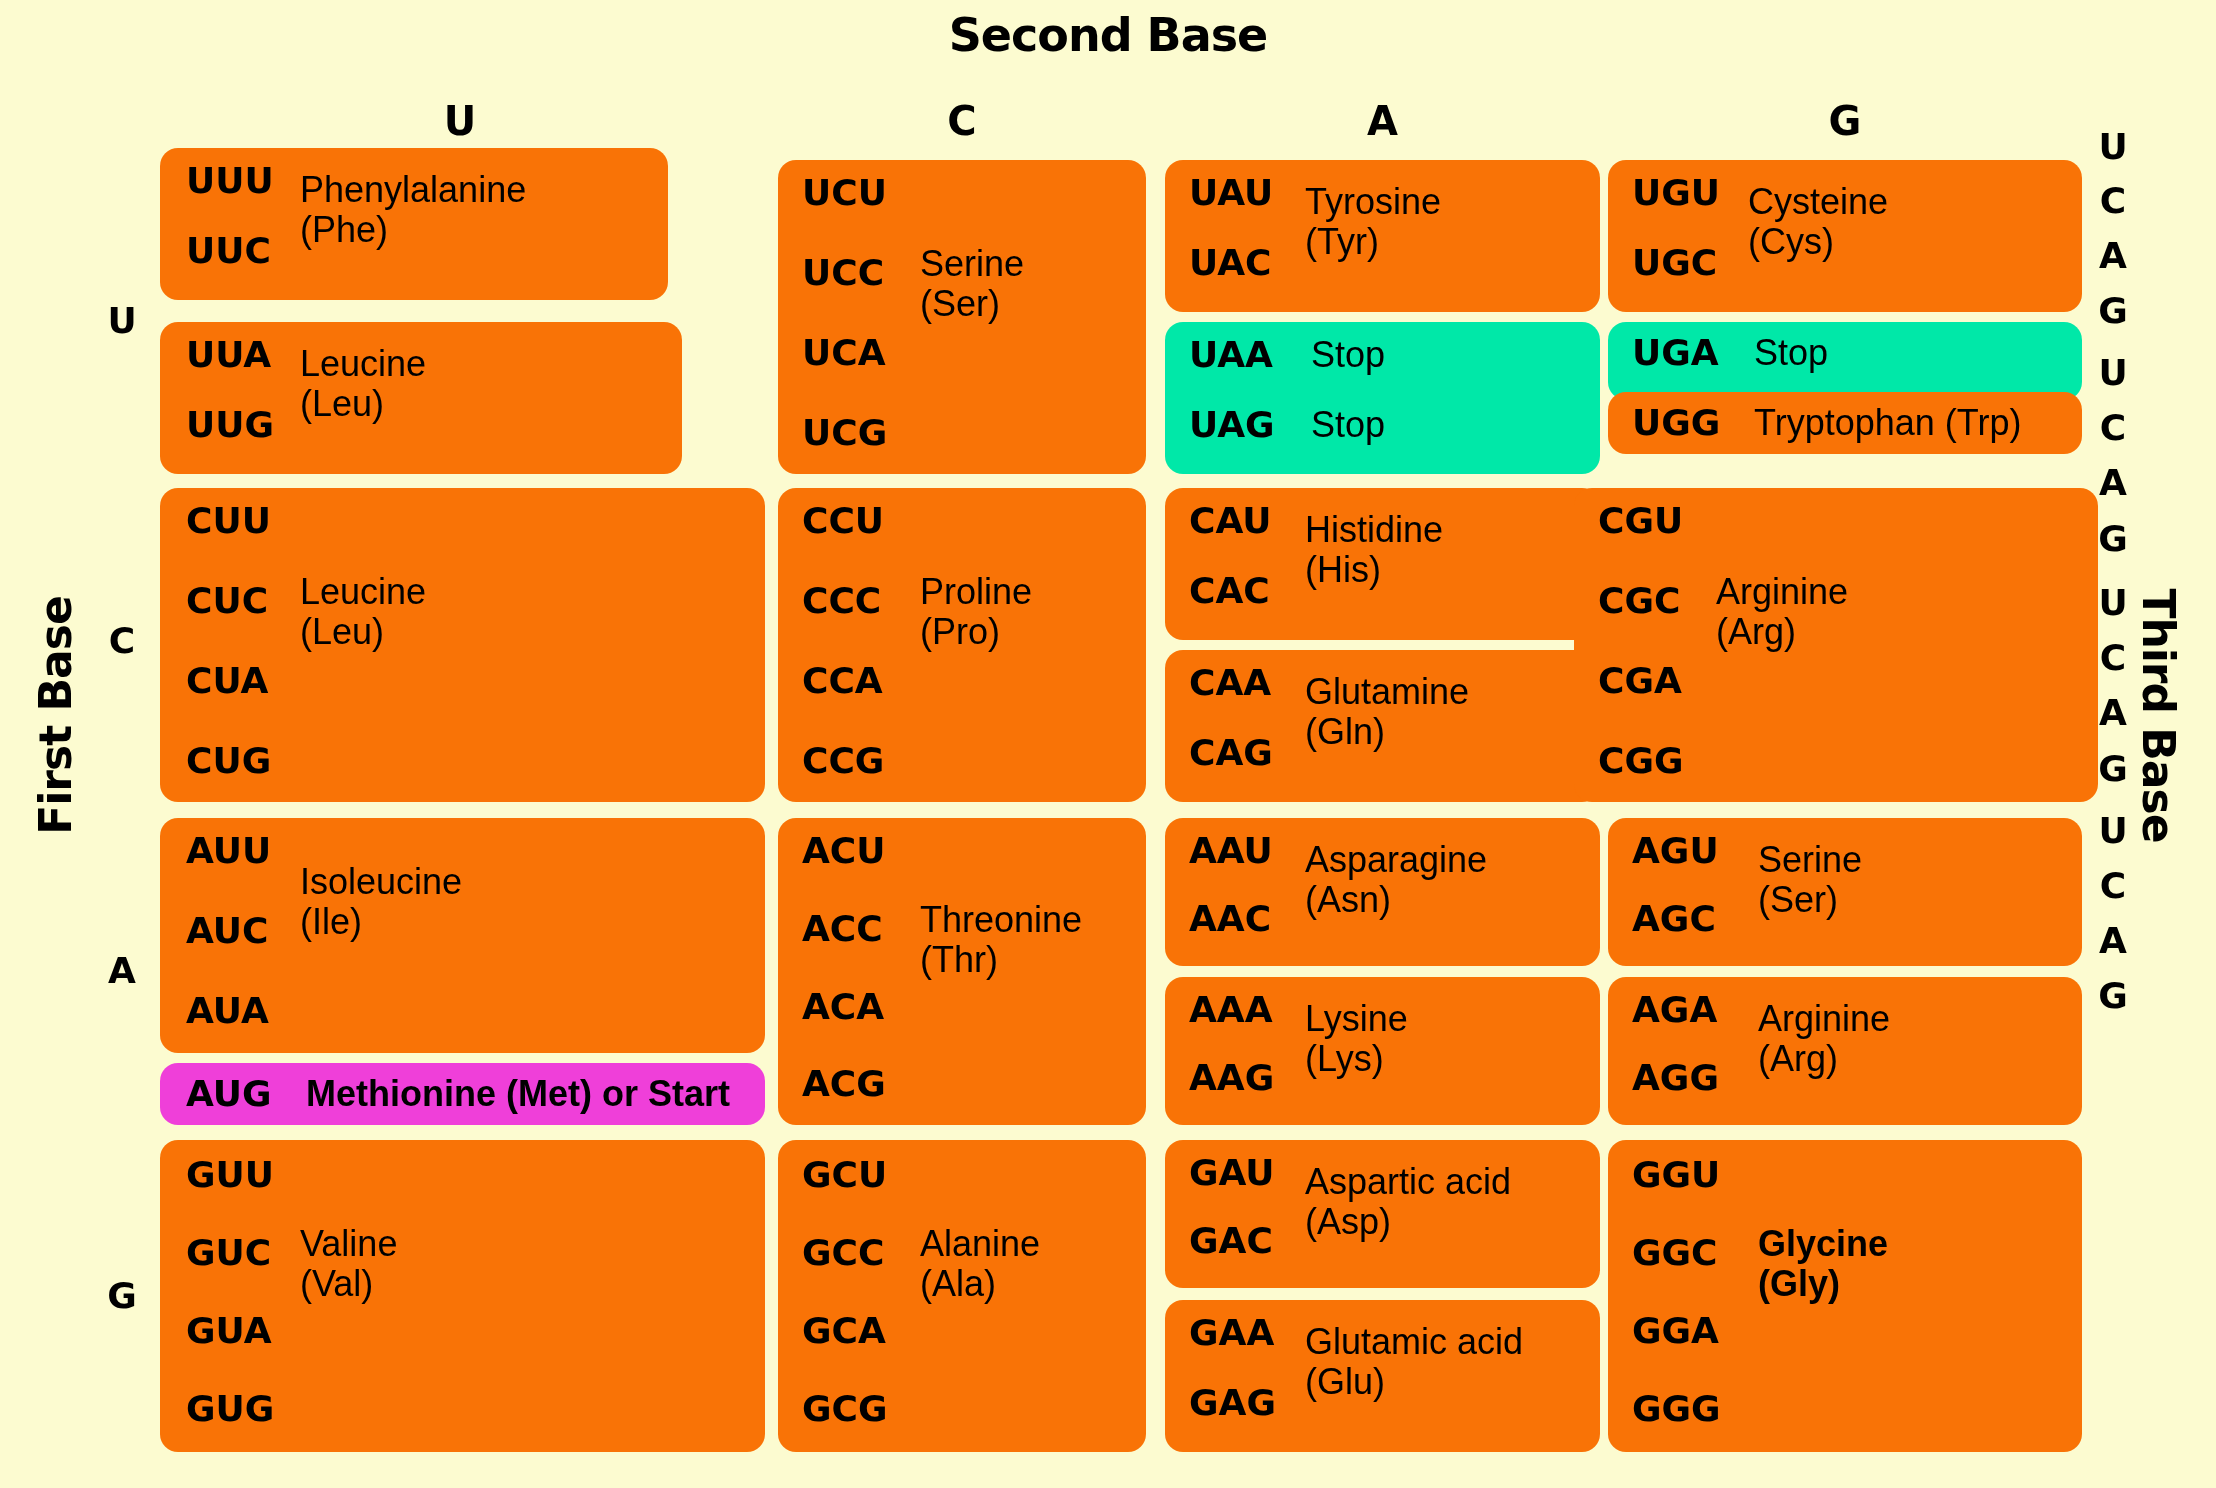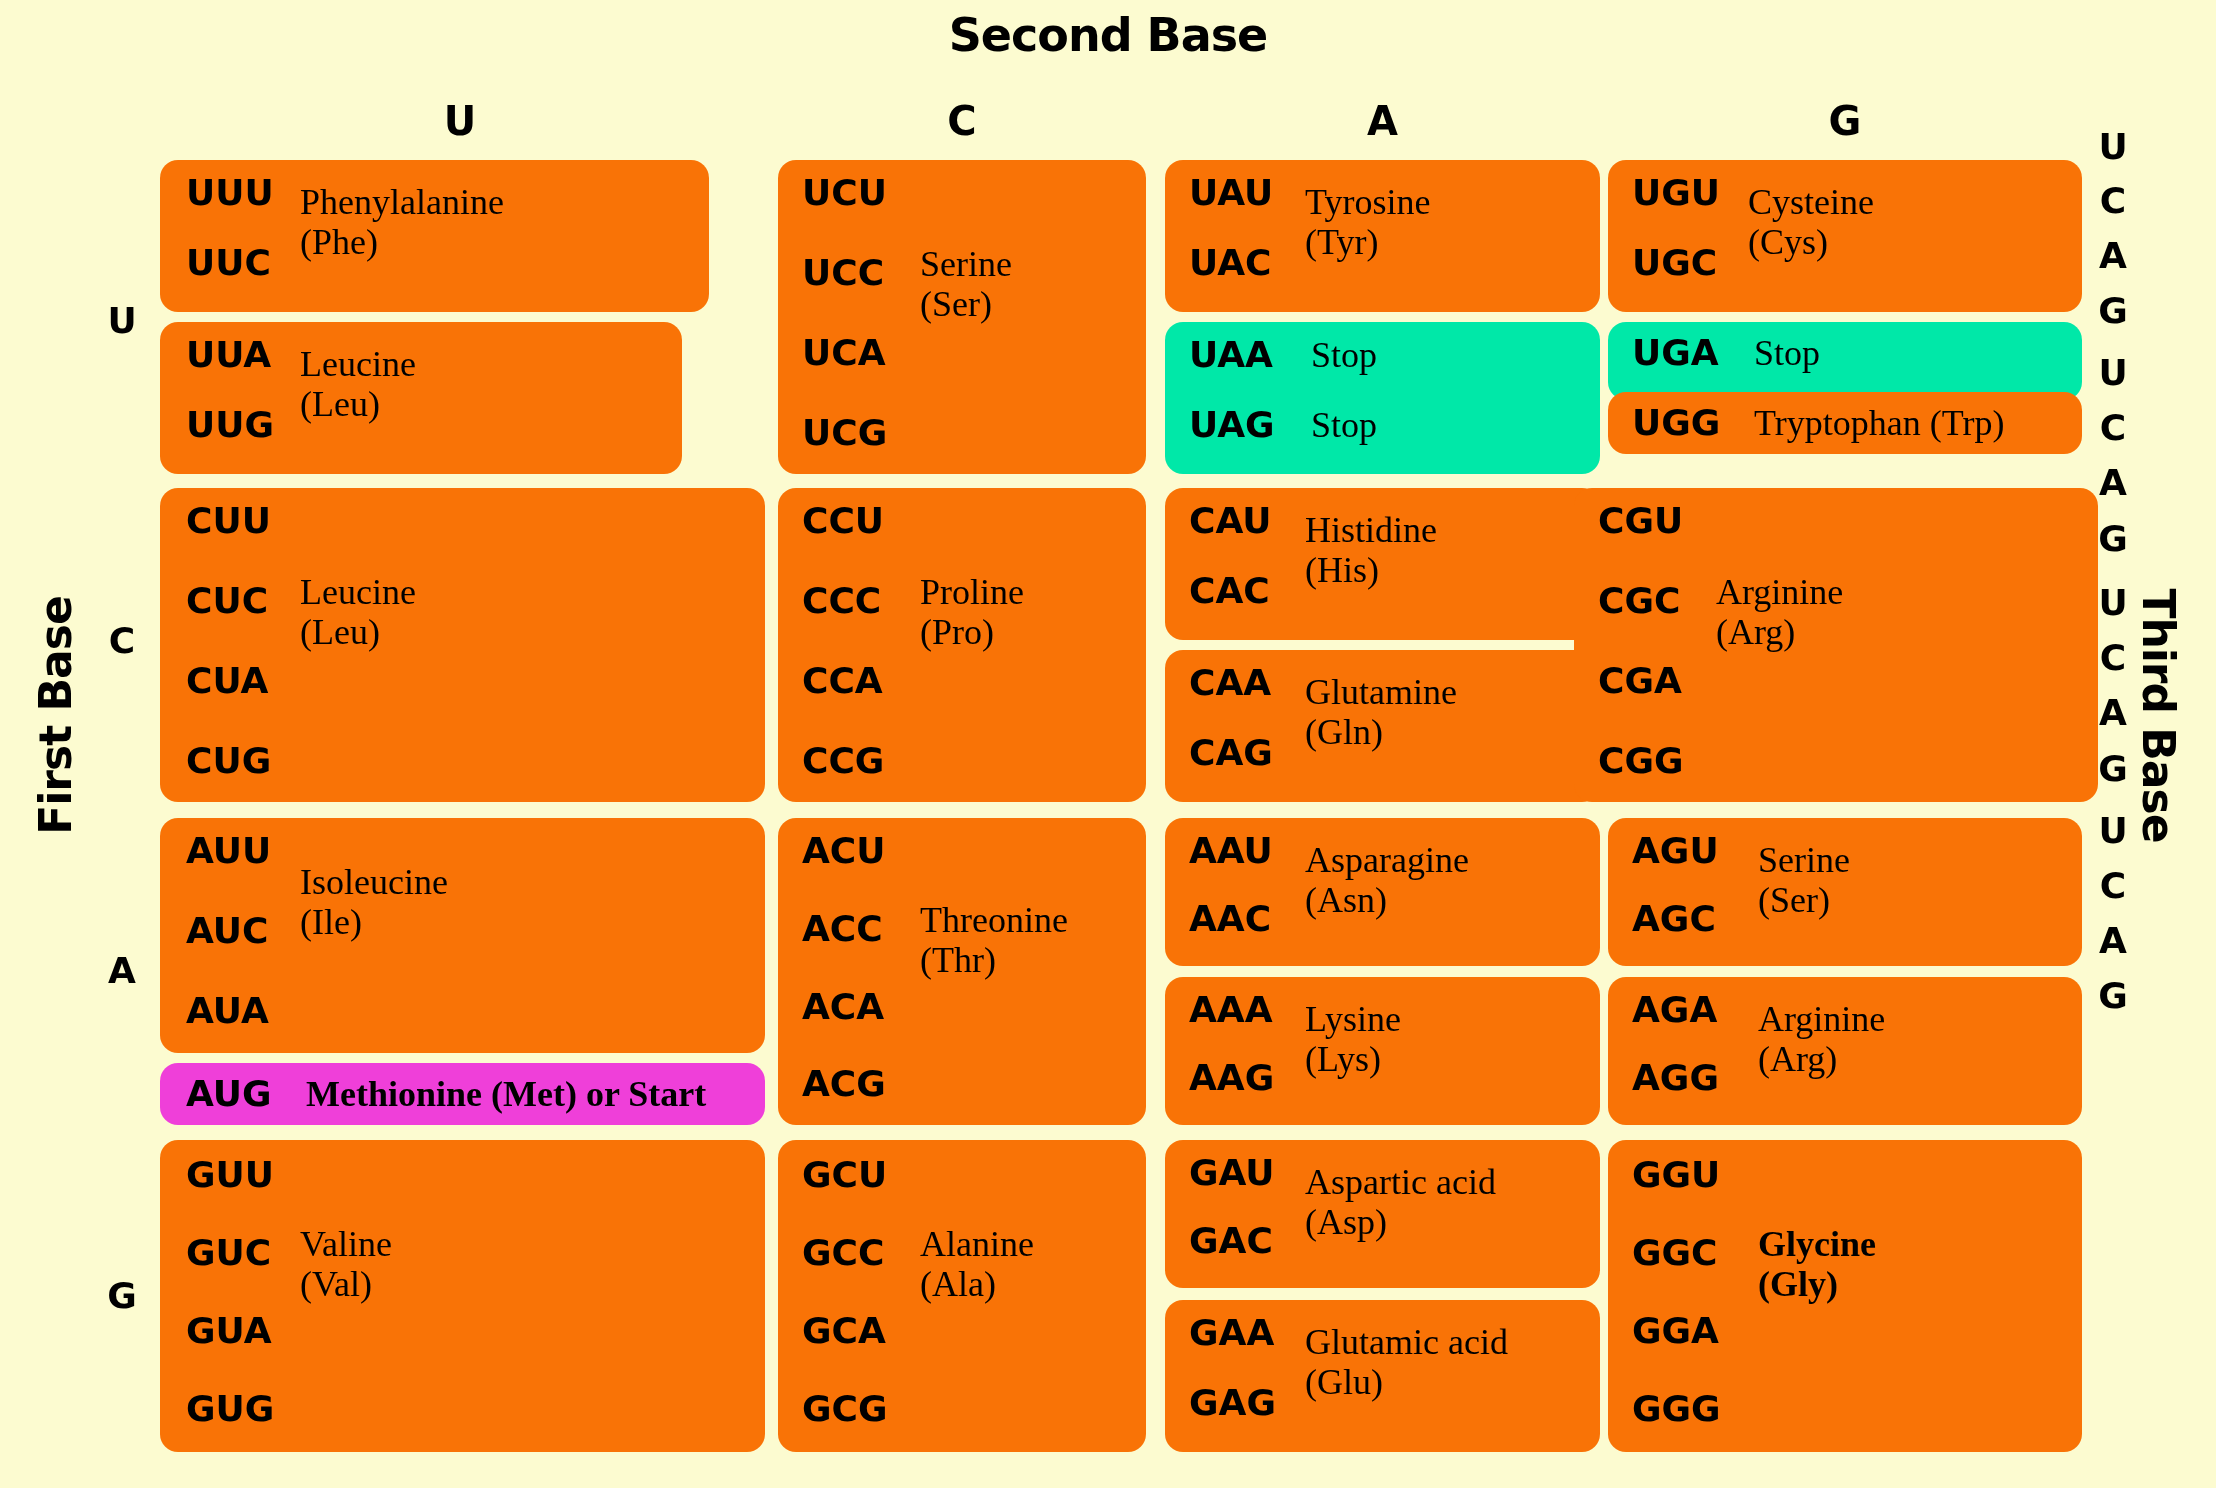--- a/index.html
+++ b/index.html
@@ -118,21 +118,21 @@
     white-space: nowrap;
     font-family: "DejaVu Sans", sans-serif;
   }
   .aminolab {
     position: absolute;
     font-size: 36px;
     font-weight: normal;
     color: #000;
     line-height: 1.12;
     white-space: pre-line;
-    font-family: Liberation Serif, serif;
+    font-family: Liberation Sans, sans-serif;
   }
   .aminolab.bold { font-weight: bold; }
   .aminolab.inline { white-space: nowrap; }
 </style>
 </head>
 <body>
 
 <div id="page">
 
   <div class="second-base-title">Second Base</div>
@@ -162,21 +162,21 @@
   <div class="third-label" style="top:582px">U</div>
   <div class="third-label" style="top:637px">C</div>
   <div class="third-label" style="top:692px">A</div>
   <div class="third-label" style="top:748px">G</div>
 
   <div class="third-label" style="top:810px">U</div>
   <div class="third-label" style="top:865px">C</div>
   <div class="third-label" style="top:920px">A</div>
   <div class="third-label" style="top:975px">G</div>
 
-  <div class="cell" style="left:160px;top:160px;width:549px;height:152px">
+  <div class="cell" style="left:160px;top:148px;width:508px;height:152px">
     <span class="codon" style="left:26px;top:12px">UUU</span>
     <span class="codon" style="left:26px;top:82px">UUC</span>
     <span class="aminolab" style="left:140px;top:22px">Phenylalanine
 (Phe)</span>
   </div>
 
   <div class="cell" style="left:160px;top:322px;width:522px;height:152px">
     <span class="codon" style="left:26px;top:12px">UUA</span>
     <span class="codon" style="left:26px;top:82px">UUG</span>
     <span class="aminolab" style="left:140px;top:22px">Leucine

